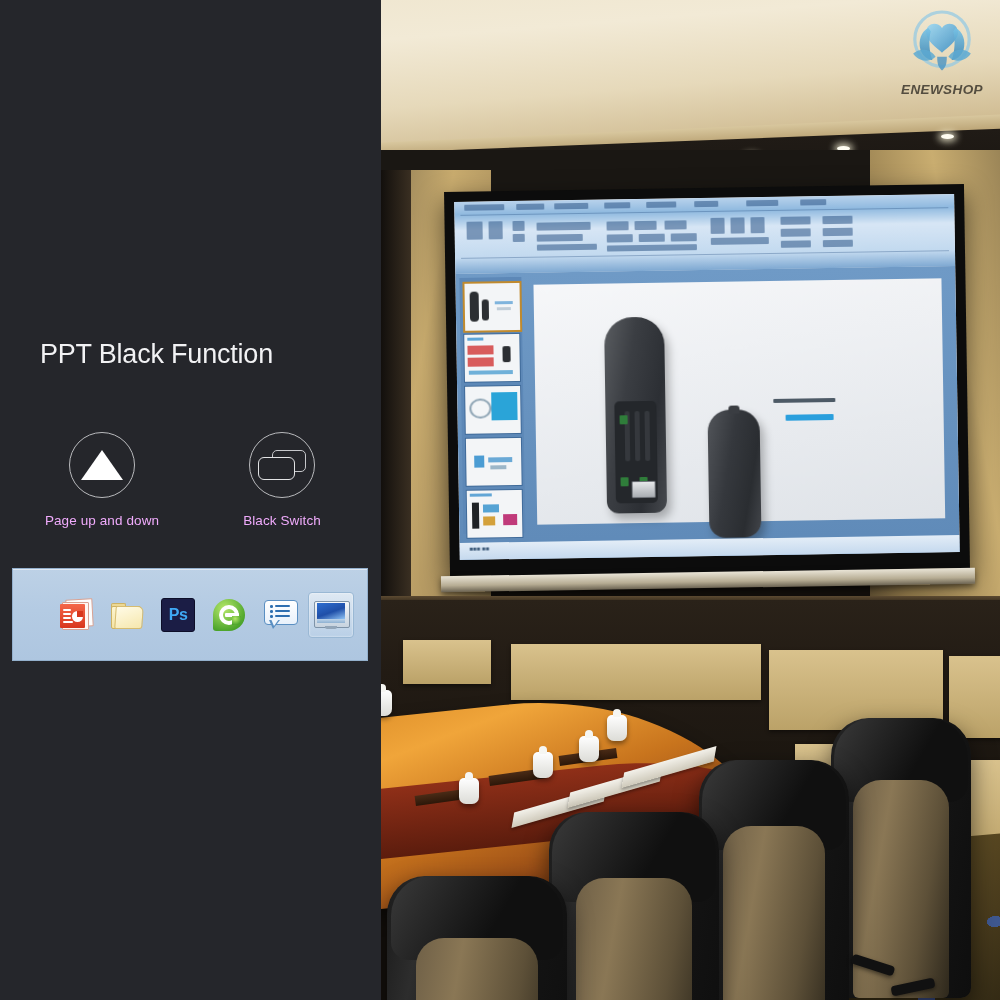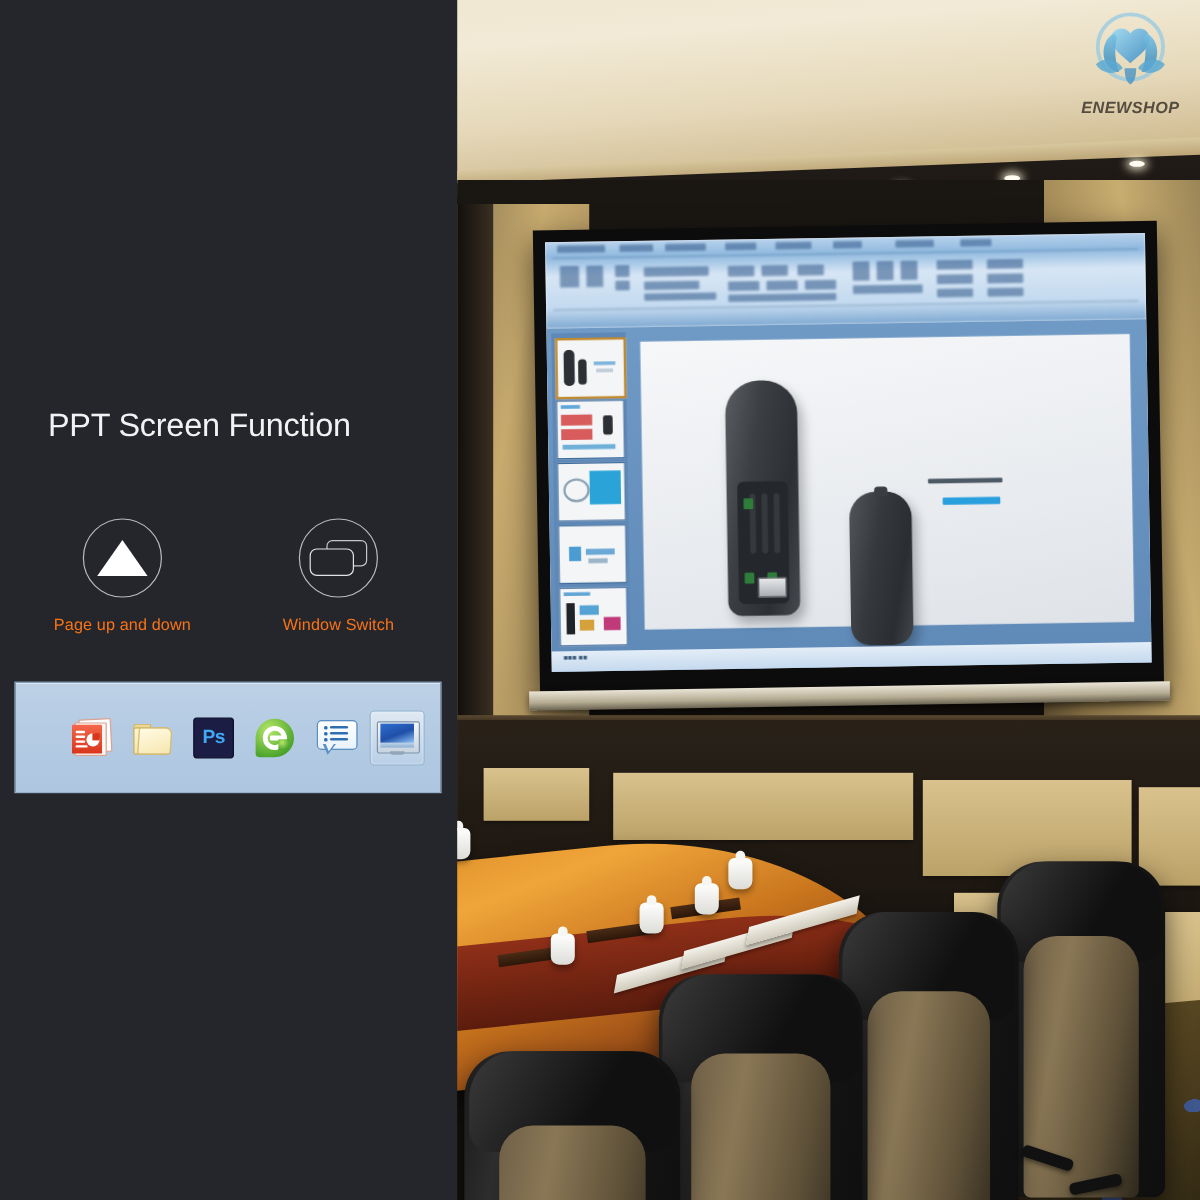--- a/index.html
+++ b/index.html
@@ -64,21 +64,21 @@
     border: 1.6px solid #b9babd;
     display: flex;
     align-items: center;
     justify-content: center;
     position: relative;
     box-sizing: border-box;
   }
   .feature-label {
     margin-top: 15px;
     font-size: 13.5px;
-    color: #f97316;
+    color: #f0abfc;
     white-space: nowrap;
     letter-spacing: 0.1px;
   }
 
   
   .tri {
     width: 0; height: 0;
     border-left: 21px solid transparent;
     border-right: 21px solid transparent;
     border-bottom: 30px solid #ffffff;
@@ -552,40 +552,40 @@
     font-family:"Liberation Sans", sans-serif;
   }
 </style>
 </head>
 <body>
 
 <div id="stage">
 
   <div id="left-panel">
 
-    <div id="panel-title">PPT Screen Function</div>
+    <div id="panel-title">PPT Black Function</div>
 
     <div id="features">
 
       <div class="feature">
         <div class="circle">
           <span class="tri"></span>
         </div>
         <div class="feature-label">Page up and down</div>
       </div>
 
 
       <div class="feature">
         <div class="circle">
           <span class="winstack">
             <i class="w-back"></i>
             <i class="w-front"></i>
           </span>
         </div>
-        <div class="feature-label">Window  Switch</div>
+        <div class="feature-label">Black  Switch</div>
       </div>
 
     </div>
 
     <div id="taskbar">
 
       <div class="tb-item">
         <span class="ico-ppt">
           <i class="pg pg1"></i>
             <i class="pg pg2"></i>

